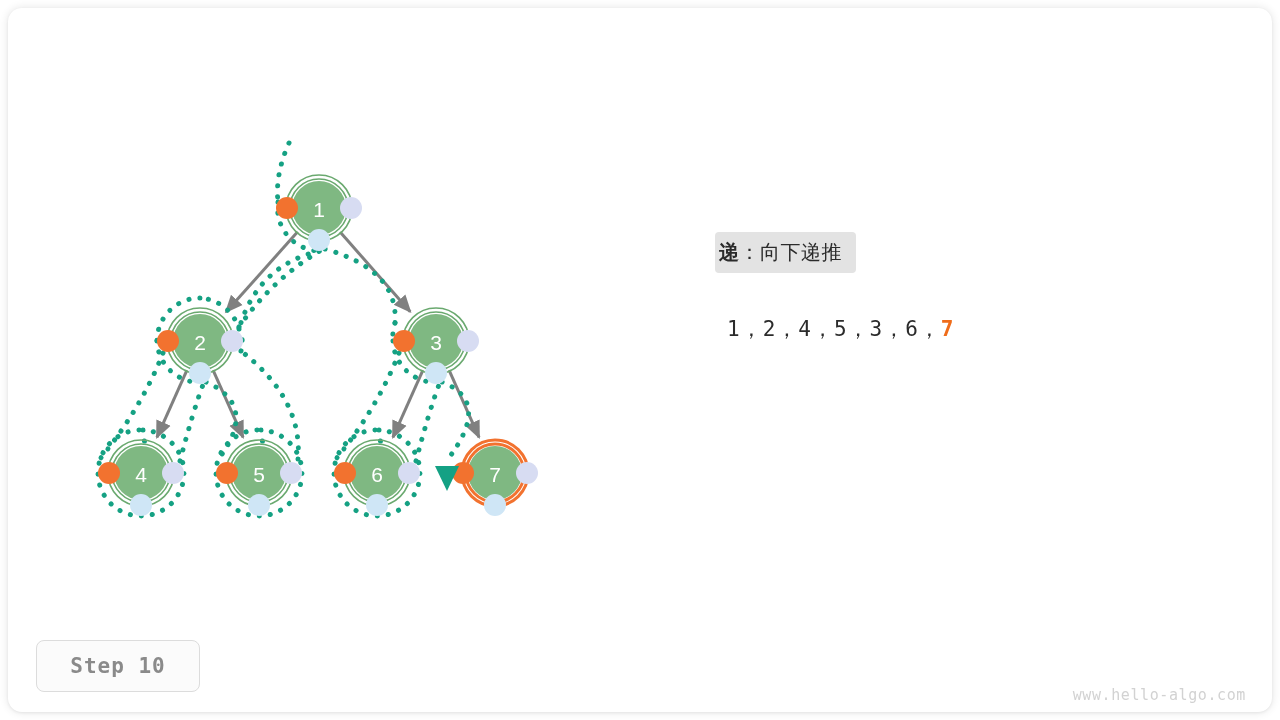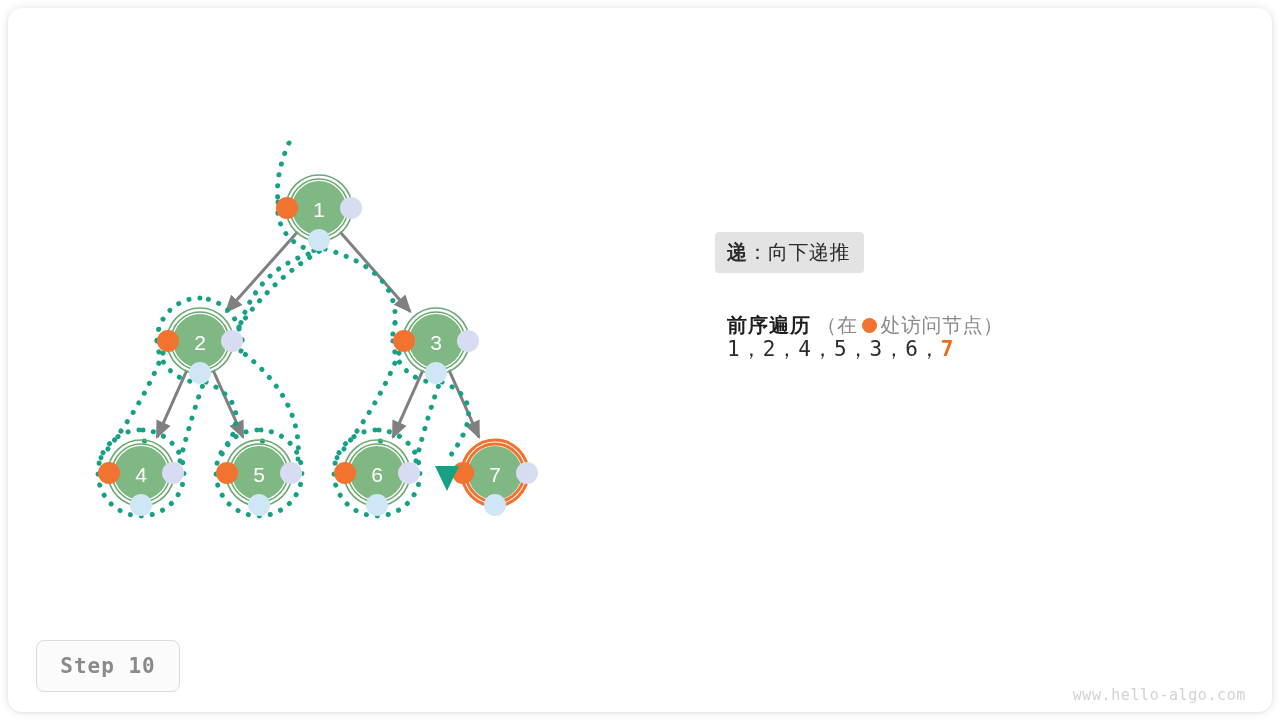--- a/index.html
+++ b/index.html
@@ -47,21 +47,21 @@
     color: #2b2b2b;
     line-height: 1.0;
     letter-spacing: 0.5px;
     white-space: nowrap;
   }
   .legend-line .lead { font-weight: bold; }
   #legend-down {
     display: inline-block;
     background: #e3e3e3;
     border-radius: 4px;
-    padding: 10px 14px 11px 12px;
+    padding: 10px 14px 11px 4px;
     margin-left: -12px;
   }
   #legend-up {
     display: block;
     padding: 10px 14px 11px 14px;
     margin-left: -12px;
     margin-top: 4px;
   }
   #order-block {
     margin-top: 42px;
@@ -99,21 +99,21 @@
   #order-seq .hl {
     color: #ef6c1a;
     font-weight: bold;
   }
 
   
   #step-badge {
     position: absolute;
     left: 36px;
     top: 640px;
-    width: 144px;
+    width: 164px;
     height: 52px;
     box-sizing: border-box;
     border: 1px solid #dcdcdc;
     border-radius: 8px;
     background: #fbfbfb;
     display: flex;
     align-items: center;
     justify-content: center;
     font-family: "DejaVu Sans Mono", "Liberation Mono", monospace;
     font-size: 21px;
@@ -258,24 +258,20 @@
         <path d="M 435 466 L 459 466 L 447 491 Z" fill="#14a184"></path>
       </g>
   </svg>
 
   <div id="panel">
     <div id="legend-down" class="legend-line">
       <span class="lead">递</span><span>：</span><span>向下递推</span>
     </div>
 
     <div id="order-block">
-      <div id="order-title">
-        <span class="strong">前序遍历</span>
-        <span class="muted">（在</span><span class="inline-dot"></span><span class="muted">处访问节点）</span>
-      </div>
       <div id="order-seq">
         <span>1，2，4，5，3，6，</span><span class="hl">7</span>
       </div>
     </div>
   </div>
 
   <div id="step-badge">Step 10</div>
   <div id="watermark">www.hello-algo.com</div>
 </div>
 

